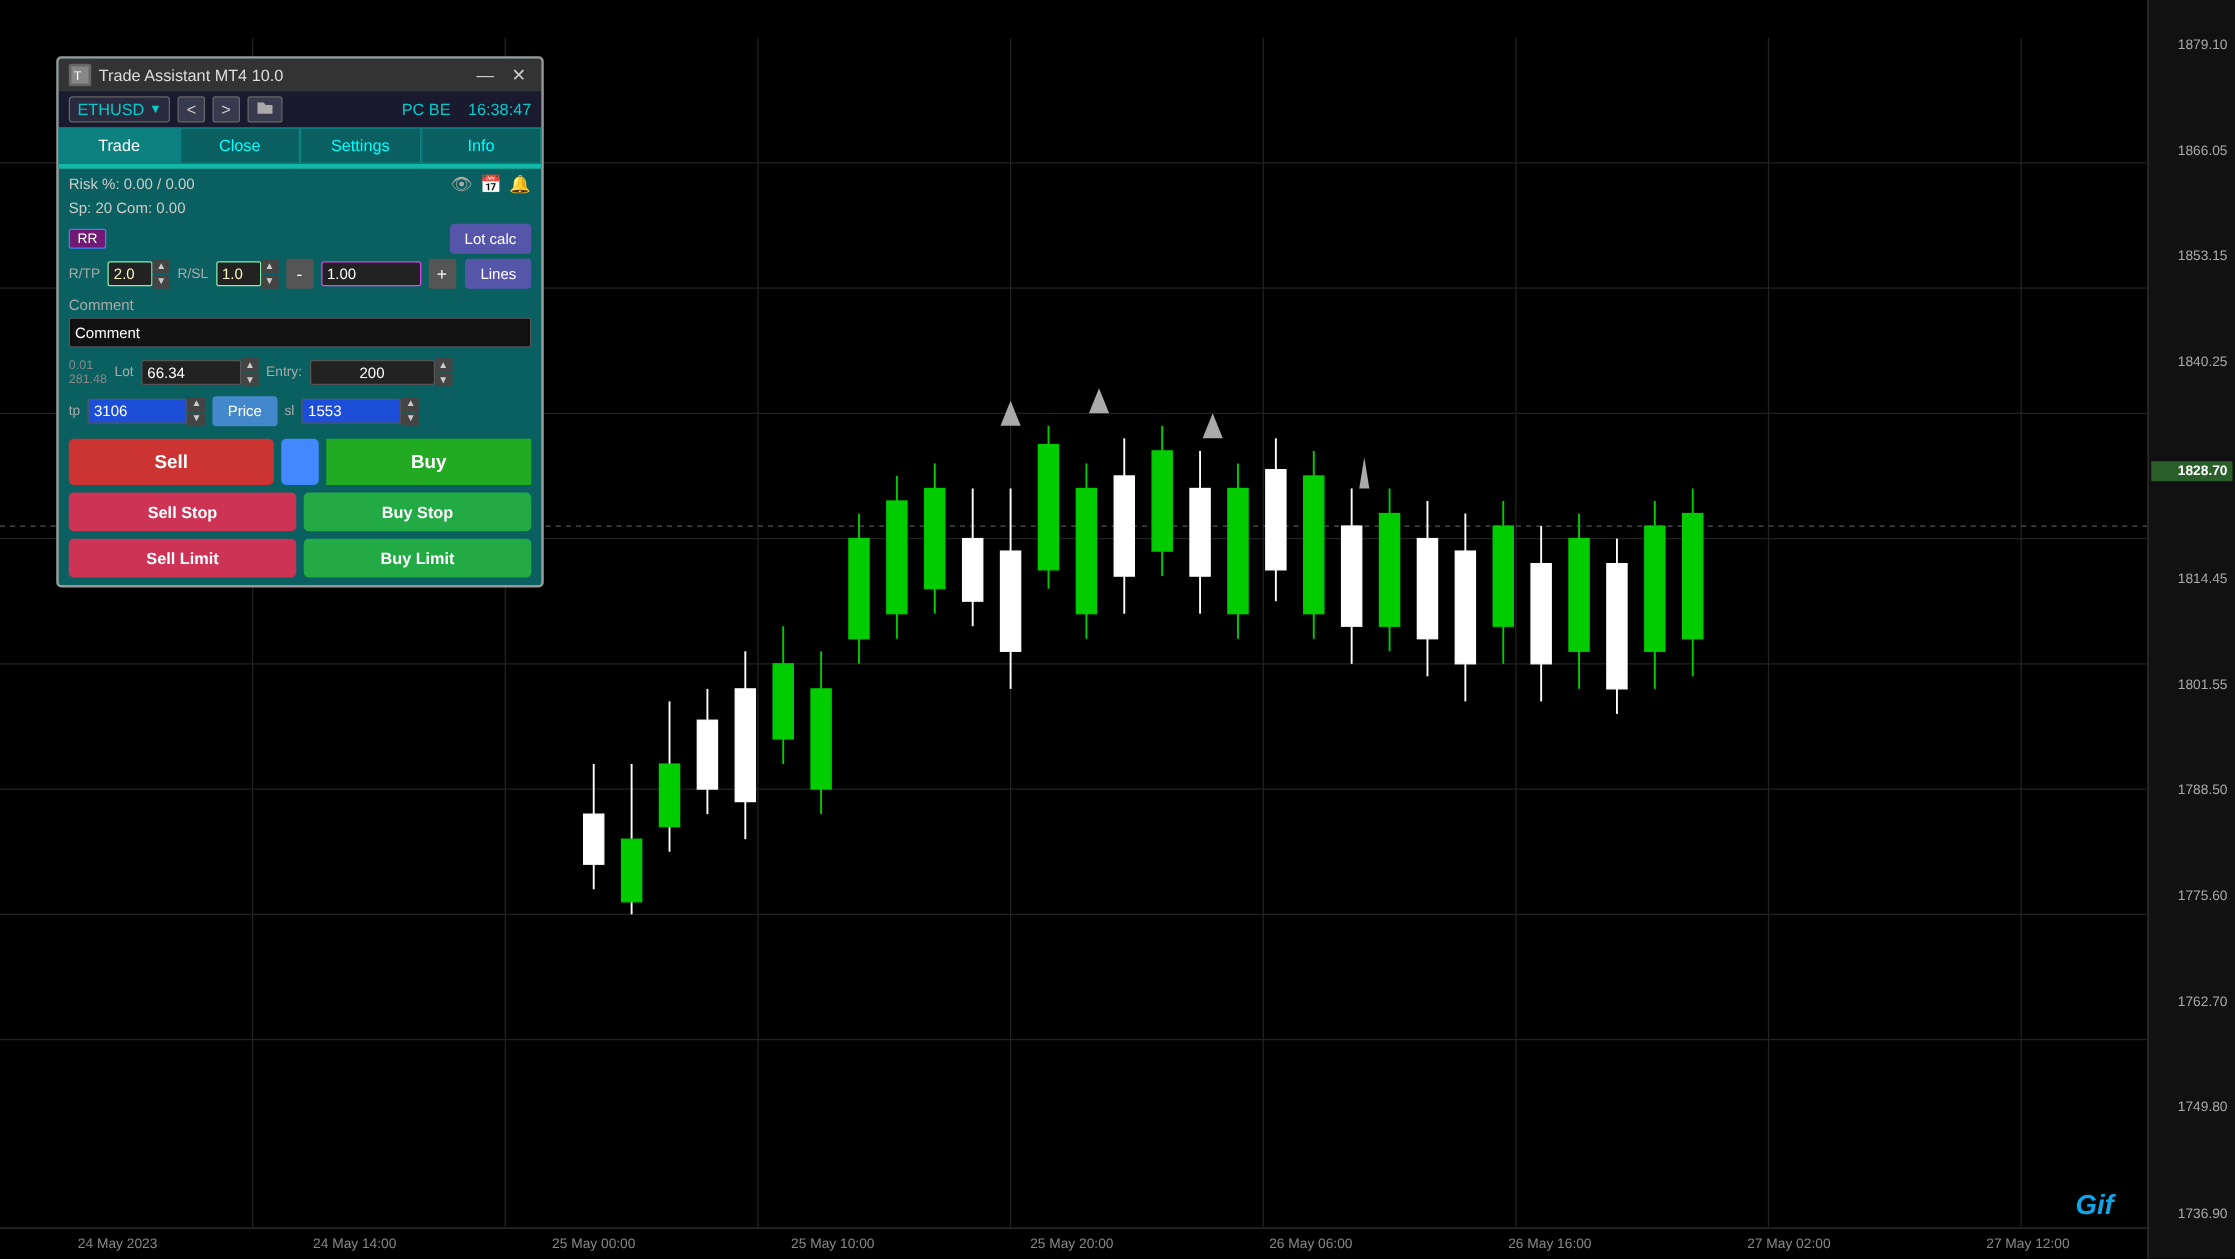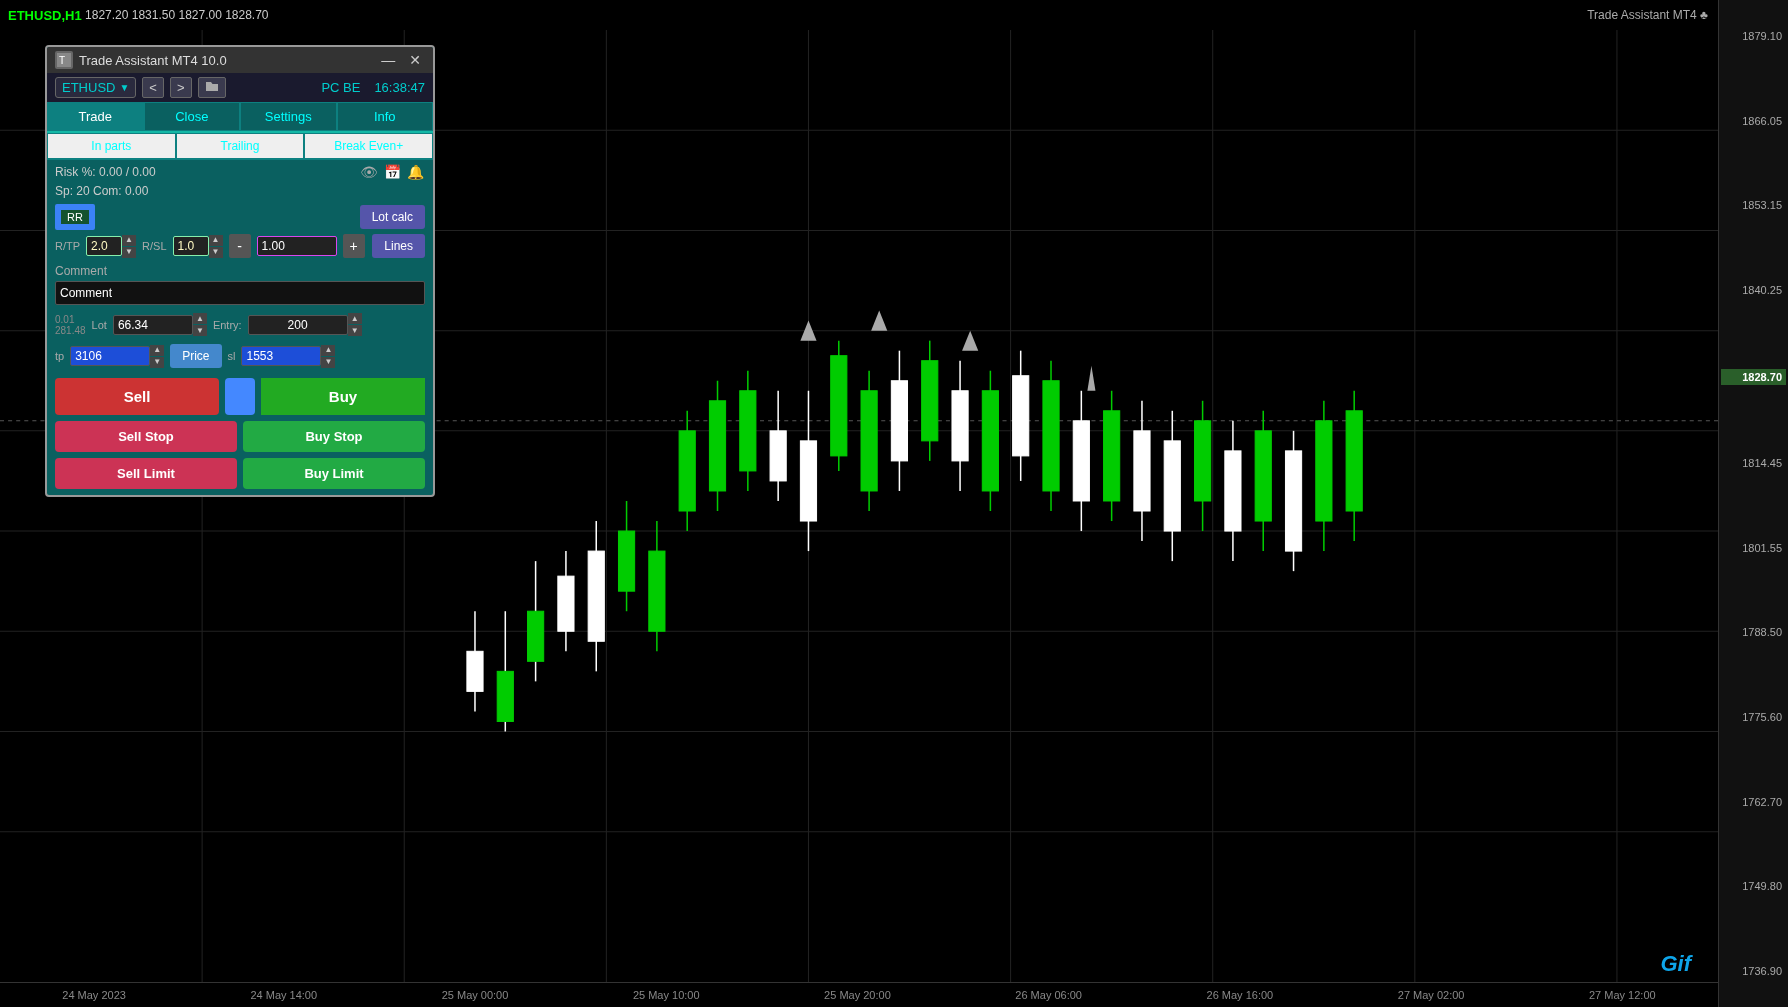--- a/index.html
+++ b/index.html
@@ -190,21 +190,21 @@
     .time-display {
       color: #00cccc;
       font-size: 13px;
       margin-left: 8px;
     }
 
     
     .tab-row {
       display: flex;
       background: #0a6060;
-      border-bottom: 2px solid #14b8a6;
+      border-bottom: 4px solid #14b8a6;
     }
 
     .tab {
       flex: 1;
       padding: 6px 4px;
       text-align: center;
       cursor: pointer;
       font-size: 13px;
       color: #00ffff;
       border: 1px solid #0d8080;
@@ -255,23 +255,23 @@
 
     
     .rr-row {
       display: flex;
       align-items: center;
       padding: 2px 8px;
       gap: 4px;
     }
 
     .rr-box {
-      background: #14532d;
-      color: #fff;
-      border: 6px solid #3b82f6;
+      background: #701a75;
+      color: #fff;
+      border: 1px solid #3b82f6;
       padding: 1px 6px;
       font-size: 11px;
       border-radius: 2px;
     }
 
     .lot-calc-btn {
       background: #5555aa;
       color: #fff;
       border: none;
       padding: 5px 12px;
@@ -533,26 +533,20 @@
     .input-with-spinner {
       display: flex;
       align-items: center;
     }
   </style>
 </head>
 <body>
 
 <div id="chart-area">
 
-  <div class="chart-topbar">
-    <span style="color:#00ff00;font-weight:bold;font-size:13px;">ETHUSD,H1</span>
-    &nbsp;
-    <span style="color:#ccc;font-size:12px;">1827.20 1831.50 1827.00 1828.70</span>
-    <span style="position:absolute;right:80px;top:8px;color:#aaa;font-size:12px;">Trade Assistant MT4 ♣</span>
-  </div>
 
   <svg class="candle-chart" viewBox="0 0 1700 950" preserveAspectRatio="none" style="position:absolute;top:30px;left:0;right:70px;bottom:25px;width:calc(100% - 70px);height:calc(100% - 55px);">
 
     <line x1="0" y1="100" x2="1700" y2="100" stroke="#222" stroke-width="1"></line>
     <line x1="0" y1="200" x2="1700" y2="200" stroke="#222" stroke-width="1"></line>
     <line x1="0" y1="300" x2="1700" y2="300" stroke="#222" stroke-width="1"></line>
     <line x1="0" y1="400" x2="1700" y2="400" stroke="#222" stroke-width="1"></line>
     <line x1="0" y1="500" x2="1700" y2="500" stroke="#222" stroke-width="1"></line>
     <line x1="0" y1="600" x2="1700" y2="600" stroke="#222" stroke-width="1"></line>
     <line x1="0" y1="700" x2="1700" y2="700" stroke="#222" stroke-width="1"></line>
@@ -730,25 +724,20 @@
     <span class="time-display">16:38:47</span>
   </div>
 
   <div class="tab-row">
     <button class="tab active">Trade</button>
     <button class="tab">Close</button>
     <button class="tab">Settings</button>
     <button class="tab">Info</button>
   </div>
 
-  <div class="sub-tab-row">
-    <button class="sub-tab">In parts</button>
-    <button class="sub-tab">Trailing</button>
-    <button class="sub-tab">Break Even+</button>
-  </div>
 
   <div class="info-row">
     <span>Risk %: 0.00 / 0.00</span>
     <div class="info-icons">
       <span class="info-icon-btn">👁</span>
       <span class="info-icon-btn">📅</span>
       <span class="info-icon-btn">🔔</span>
     </div>
   </div>
   <div class="info-row" style="padding-top:0;">

